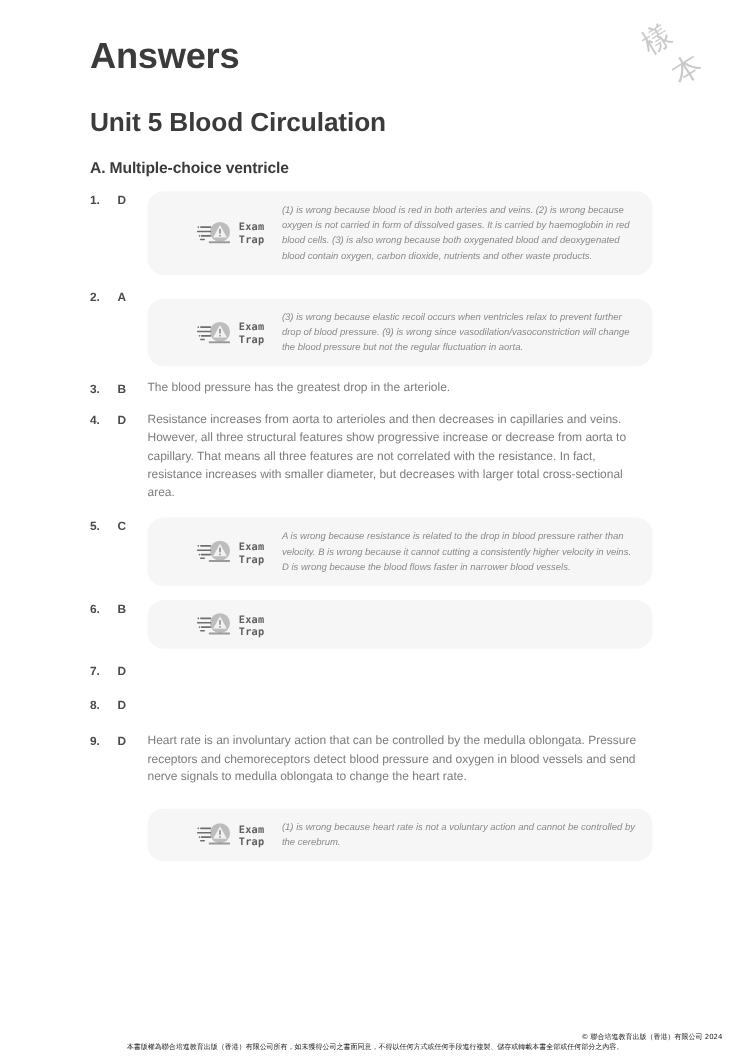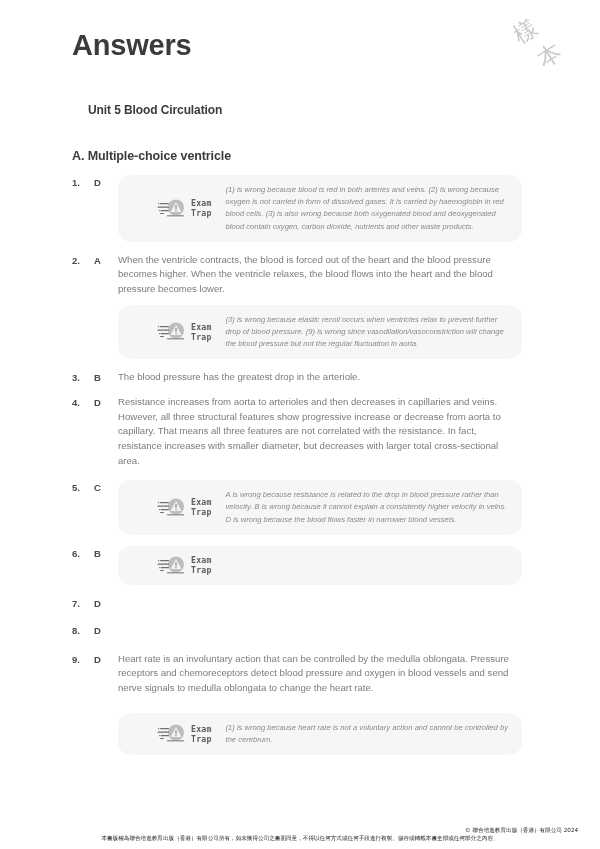--- a/index.html
+++ b/index.html
@@ -65,24 +65,24 @@
   h1.doc-title {
     font-size: 29px;
     font-weight: bold;
     color: #3b3b3b;
     margin: 0;
     padding-top: 29px;
     letter-spacing: -0.2px;
   }
 
   h2.unit-title {
-    font-size: 12px;
+    font-size: 21px;
     font-weight: bold;
     color: #3b3b3b;
-    margin: 16px;
+    margin: 0;
     padding-top: 25px;
     letter-spacing: -0.1px;
   }
 
   h3.section-title {
     font-size: 12.5px;
     font-weight: bold;
     color: #3b3b3b;
     margin: 0;
     padding-top: 16px;
@@ -247,21 +247,20 @@
             </div>
             <p class="trap-text">(1) is wrong because blood is red in both arteries and veins. (2) is wrong because oxygen is not carried in form of dissolved gases. It is carried by haemoglobin in red blood cells. (3) is also wrong because both oxygenated blood and deoxygenated blood contain oxygen, carbon dioxide, nutrients and other waste products.</p>
           </div>
         </div>
       </div>
 
       <div class="qrow" style="margin-bottom:11px;">
         <div class="qnum">2.</div>
         <div class="qans">A</div>
         <div class="qbody">
-          <p class="qtext">When the ventricle contracts, the blood is forced out of the heart and the blood pressure becomes higher. When the ventricle relaxes, the blood flows into the heart and the blood pressure becomes lower.</p>
           <div class="trap spaced">
             <div class="trap-badge">
               <svg class="trap-icon" viewBox="0 0 64 42">
                 <circle cx="40" cy="19" r="16" fill="#bdbdbd"></circle>
                 <path d="M40 8 L51 28 L29 28 Z" fill="#f2f2f2"></path>
                 <rect x="38.7" y="14" width="2.6" height="8" rx="1.1" fill="#8d8d8d"></rect>
                 <circle cx="40" cy="25" r="1.4" fill="#8d8d8d"></circle>
                 <rect x="22" y="34" width="34" height="3" rx="1" fill="#9a9a9a"></rect>
                 <rect x="8" y="10" width="18" height="2.6" rx="1.3" fill="#6f6f6f"></rect>
                 <rect x="3" y="17" width="23" height="2.6" rx="1.3" fill="#6f6f6f"></rect>
@@ -313,21 +312,21 @@
                 <rect x="9" y="24" width="17" height="2.6" rx="1.3" fill="#6f6f6f"></rect>
                 <rect x="4" y="10" width="2.6" height="2.6" rx="1.2" fill="#6f6f6f"></rect>
                 <rect x="6" y="24" width="2.2" height="2.6" rx="1.1" fill="#6f6f6f"></rect>
                 <rect x="8" y="30" width="8" height="2.2" rx="1.1" fill="#6f6f6f"></rect>
               </svg>
               <div>
                 <div class="trap-label">Exam</div>
                 <div class="trap-label">Trap</div>
               </div>
             </div>
-            <p class="trap-text">A is wrong because resistance is related to the drop in blood pressure rather than velocity. B is wrong because it cannot explain a consistently higher velocity in veins. D is wrong because the blood flows faster in narrower blood vessels.</p>
+            <p class="trap-text">A is wrong because resistance is related to the drop in blood pressure rather than velocity. B is wrong because it cannot cutting a consistently higher velocity in veins. D is wrong because the blood flows faster in narrower blood vessels.</p>
           </div>
         </div>
       </div>
 
       <div class="qrow" style="margin-bottom:11px;">
         <div class="qnum">6.</div>
         <div class="qans">B</div>
         <div class="qbody">
           <div class="trap">
             <div class="trap-badge">

